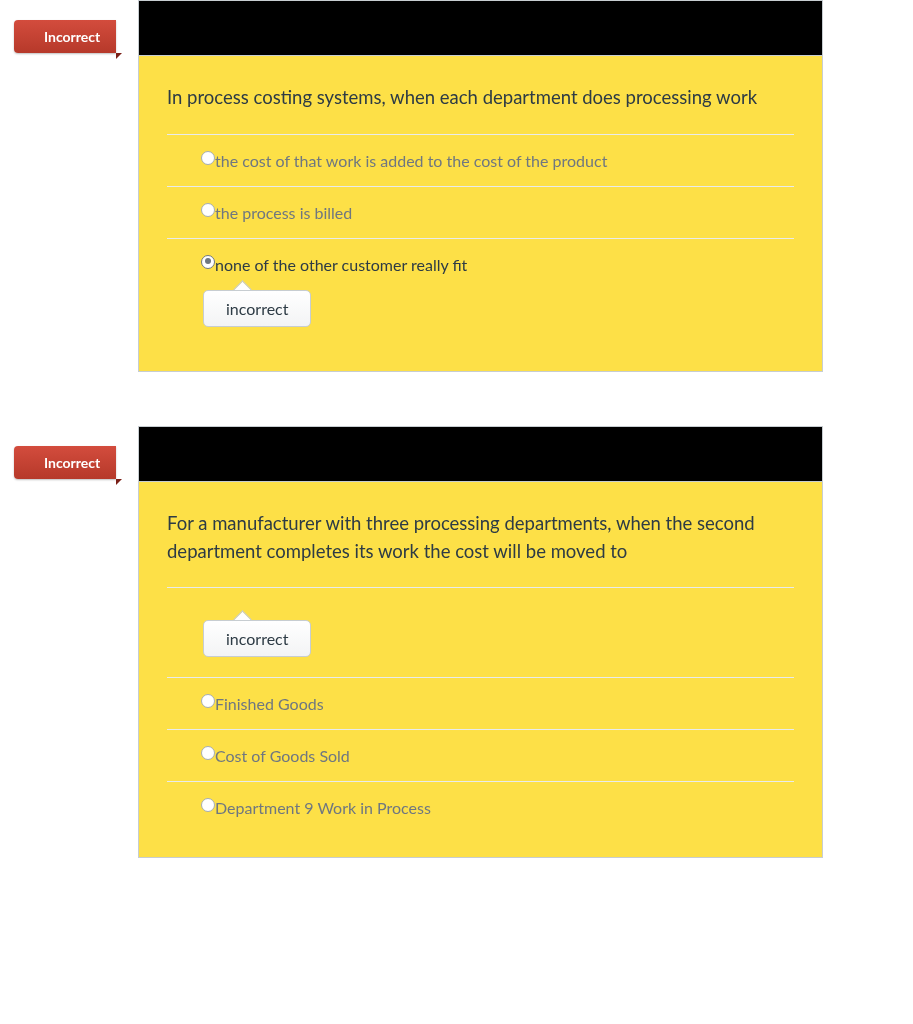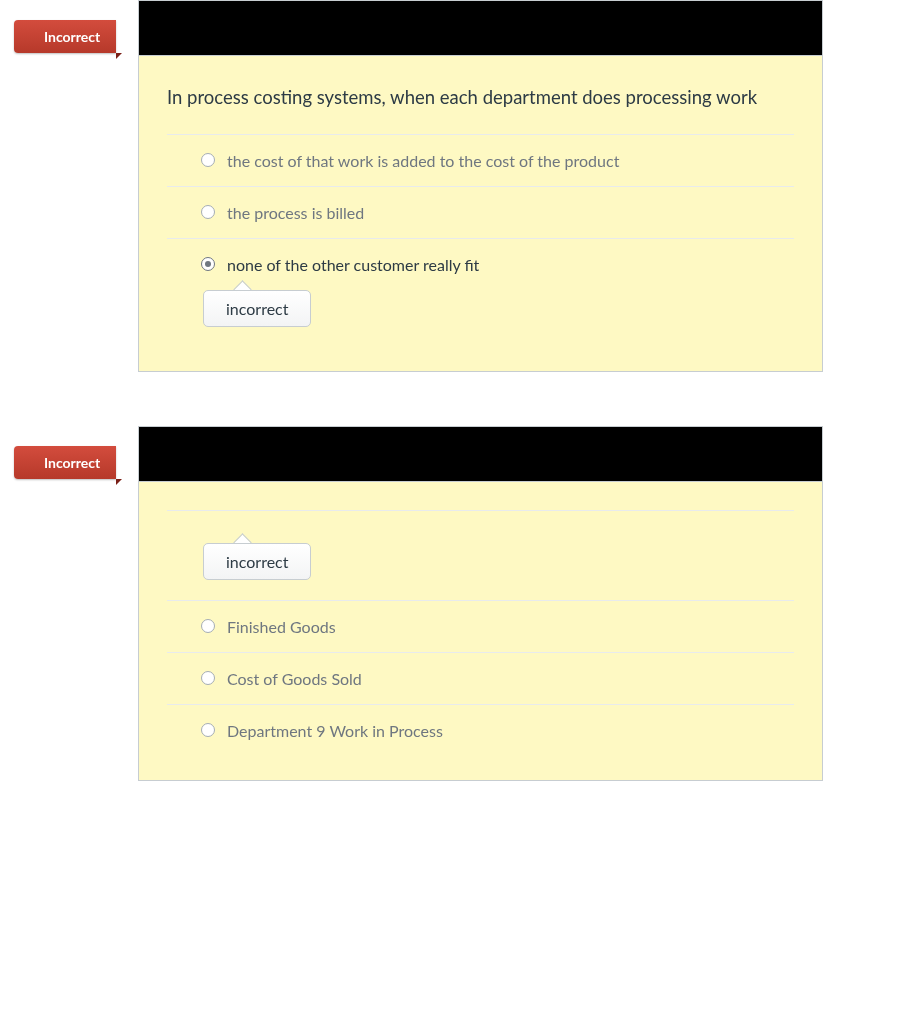--- a/index.html
+++ b/index.html
@@ -36,21 +36,21 @@
     content: "";
     position: absolute;
     right: -6px;
     bottom: -6px;
     width: 0; height: 0;
     border-top: 6px solid #7a1f17;
     border-right: 6px solid transparent;
   }
   .card {
     border: 1px solid #c7cdd1;
-    background: #fef9c3;
+    background: #fde047;
   }
   .card-header {
     background: #000000;
     height: 55px;
     border-bottom: 1px solid #c7cdd1;
   }
   .card-body {
     padding: 28px 28px 24px 28px;
   }
   .stem {
@@ -64,22 +64,20 @@
   }
   .option {
     border-bottom: 1px solid #e8ebed;
     padding: 16px 0 16px 34px;
     font-size: 16px;
     color: #6f7780;
   }
   .option:last-child { border-bottom: none; }
   .option .row {
     display: flex;
-    align-items: center;
-    gap: 12px;
   }
   .radio {
     width: 14px;
     height: 14px;
     border-radius: 50%;
     border: 1.5px solid #a5adb4;
     background: #ffffff;
     flex: 0 0 14px;
     position: relative;
   }
@@ -160,20 +158,21 @@
         </div>
       </div>
     </div>
   </div>
 
   <div class="question-block">
     <div class="flag">Incorrect</div>
     <div class="card">
       <div class="card-header"></div>
       <div class="card-body">
+        <div class="stem">For a manufacturer with three processing departments, when the second department completes its work the cost will be moved to</div>
         <div class="options">
 
           <div class="option selected">
             <div class="feedback">incorrect</div>
           </div>
 
           <div class="option">
             <div class="row">
               <span class="radio"></span>
               <span class="label">Finished Goods</span>

